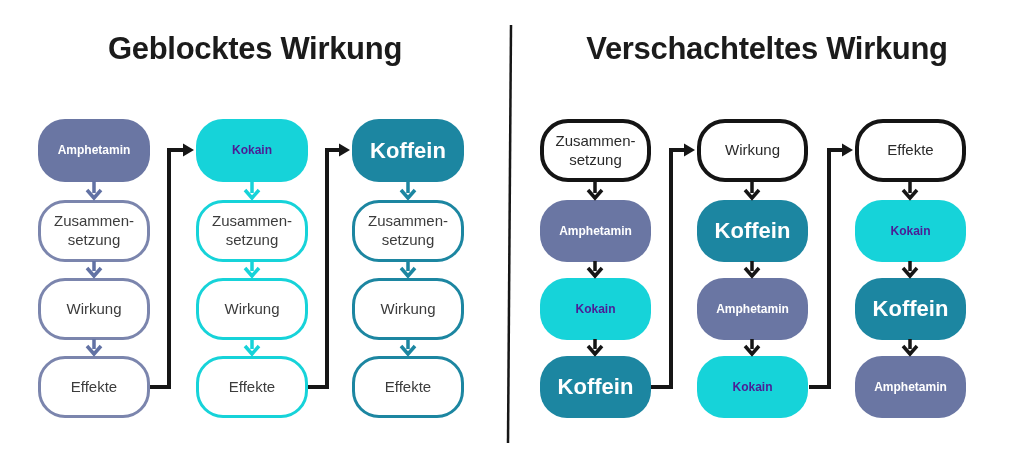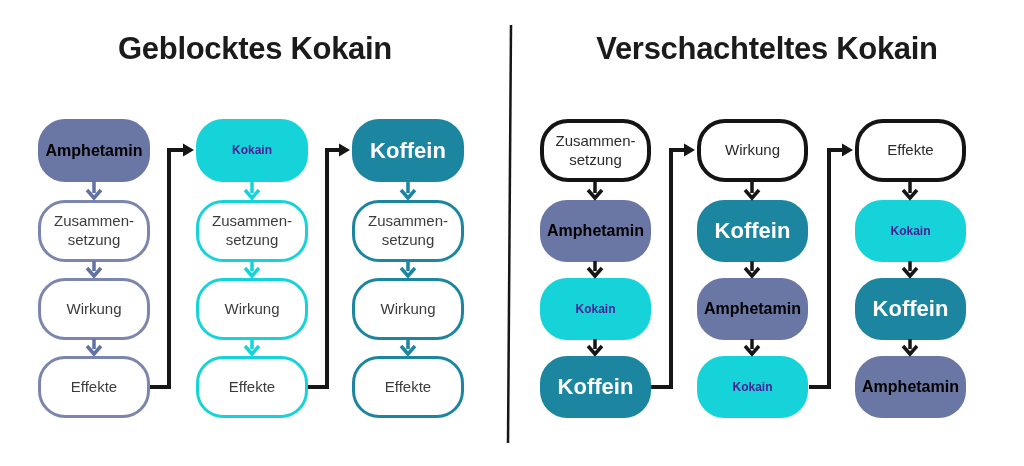--- a/index.html
+++ b/index.html
@@ -14,38 +14,38 @@
   .col-w112{width:112px;}
   .col-w111{width:111px;}
 
   .box{box-sizing:border-box;border-radius:27px;display:flex;align-items:center;justify-content:center;
     text-align:center;font-size:15px;line-height:1.25;padding:2px 4px;}
   .box.header{height:63px;}
   .box.step{height:62px;}
   .m18{margin-top:18px;}
   .m16{margin-top:16px;}
 
-  .fill-amph{background:#6A76A3;color:#000000;font-weight:700;font-size:16px;}
+  .fill-amph{background:#6A76A3;color:#ffffff;font-weight:700;font-size:12px;}
   .fill-kok{background:#16D3D9;color:#4c1d95;font-weight:700;font-size:12px;}
   .fill-kof{background:#1C86A1;color:#ffffff;font-weight:700;font-size:22px;}
 
   .outline-amph{background:#ffffff;border:3.5px solid #7B85AD;color:#3c3c3c;}
   .outline-kok{background:#ffffff;border:3.5px solid #16D3D9;color:#3c3c3c;}
   .outline-kof{background:#ffffff;border:3.5px solid #1C86A1;color:#3c3c3c;}
   .outline-black{background:#ffffff;border:4px solid #141414;color:#2a2a2a;border-radius:28px;}
 
   #arrow-layer{position:absolute;left:0;top:0;width:1024px;height:466px;pointer-events:none;}
 </style>
 </head>
 <body>
 
 <div id="stage">
 
-  <div id="title-left" class="panel-title">Geblocktes Kokain</div>
-  <div id="title-right" class="panel-title">Verschachteltes Kokain</div>
+  <div id="title-left" class="panel-title">Geblocktes Wirkung</div>
+  <div id="title-right" class="panel-title">Verschachteltes Wirkung</div>
 
   <div class="col col-w112" style="left:38px">
     <div class="box header fill-amph">Amphetamin</div>
     <div class="box step outline-amph m18">Zusammen-setzung</div>
     <div class="box step outline-amph m16">Wirkung</div>
     <div class="box step outline-amph m16">Effekte</div>
   </div>
 
   <div class="col col-w112" style="left:196px">
     <div class="box header fill-kok">Kokain</div>

